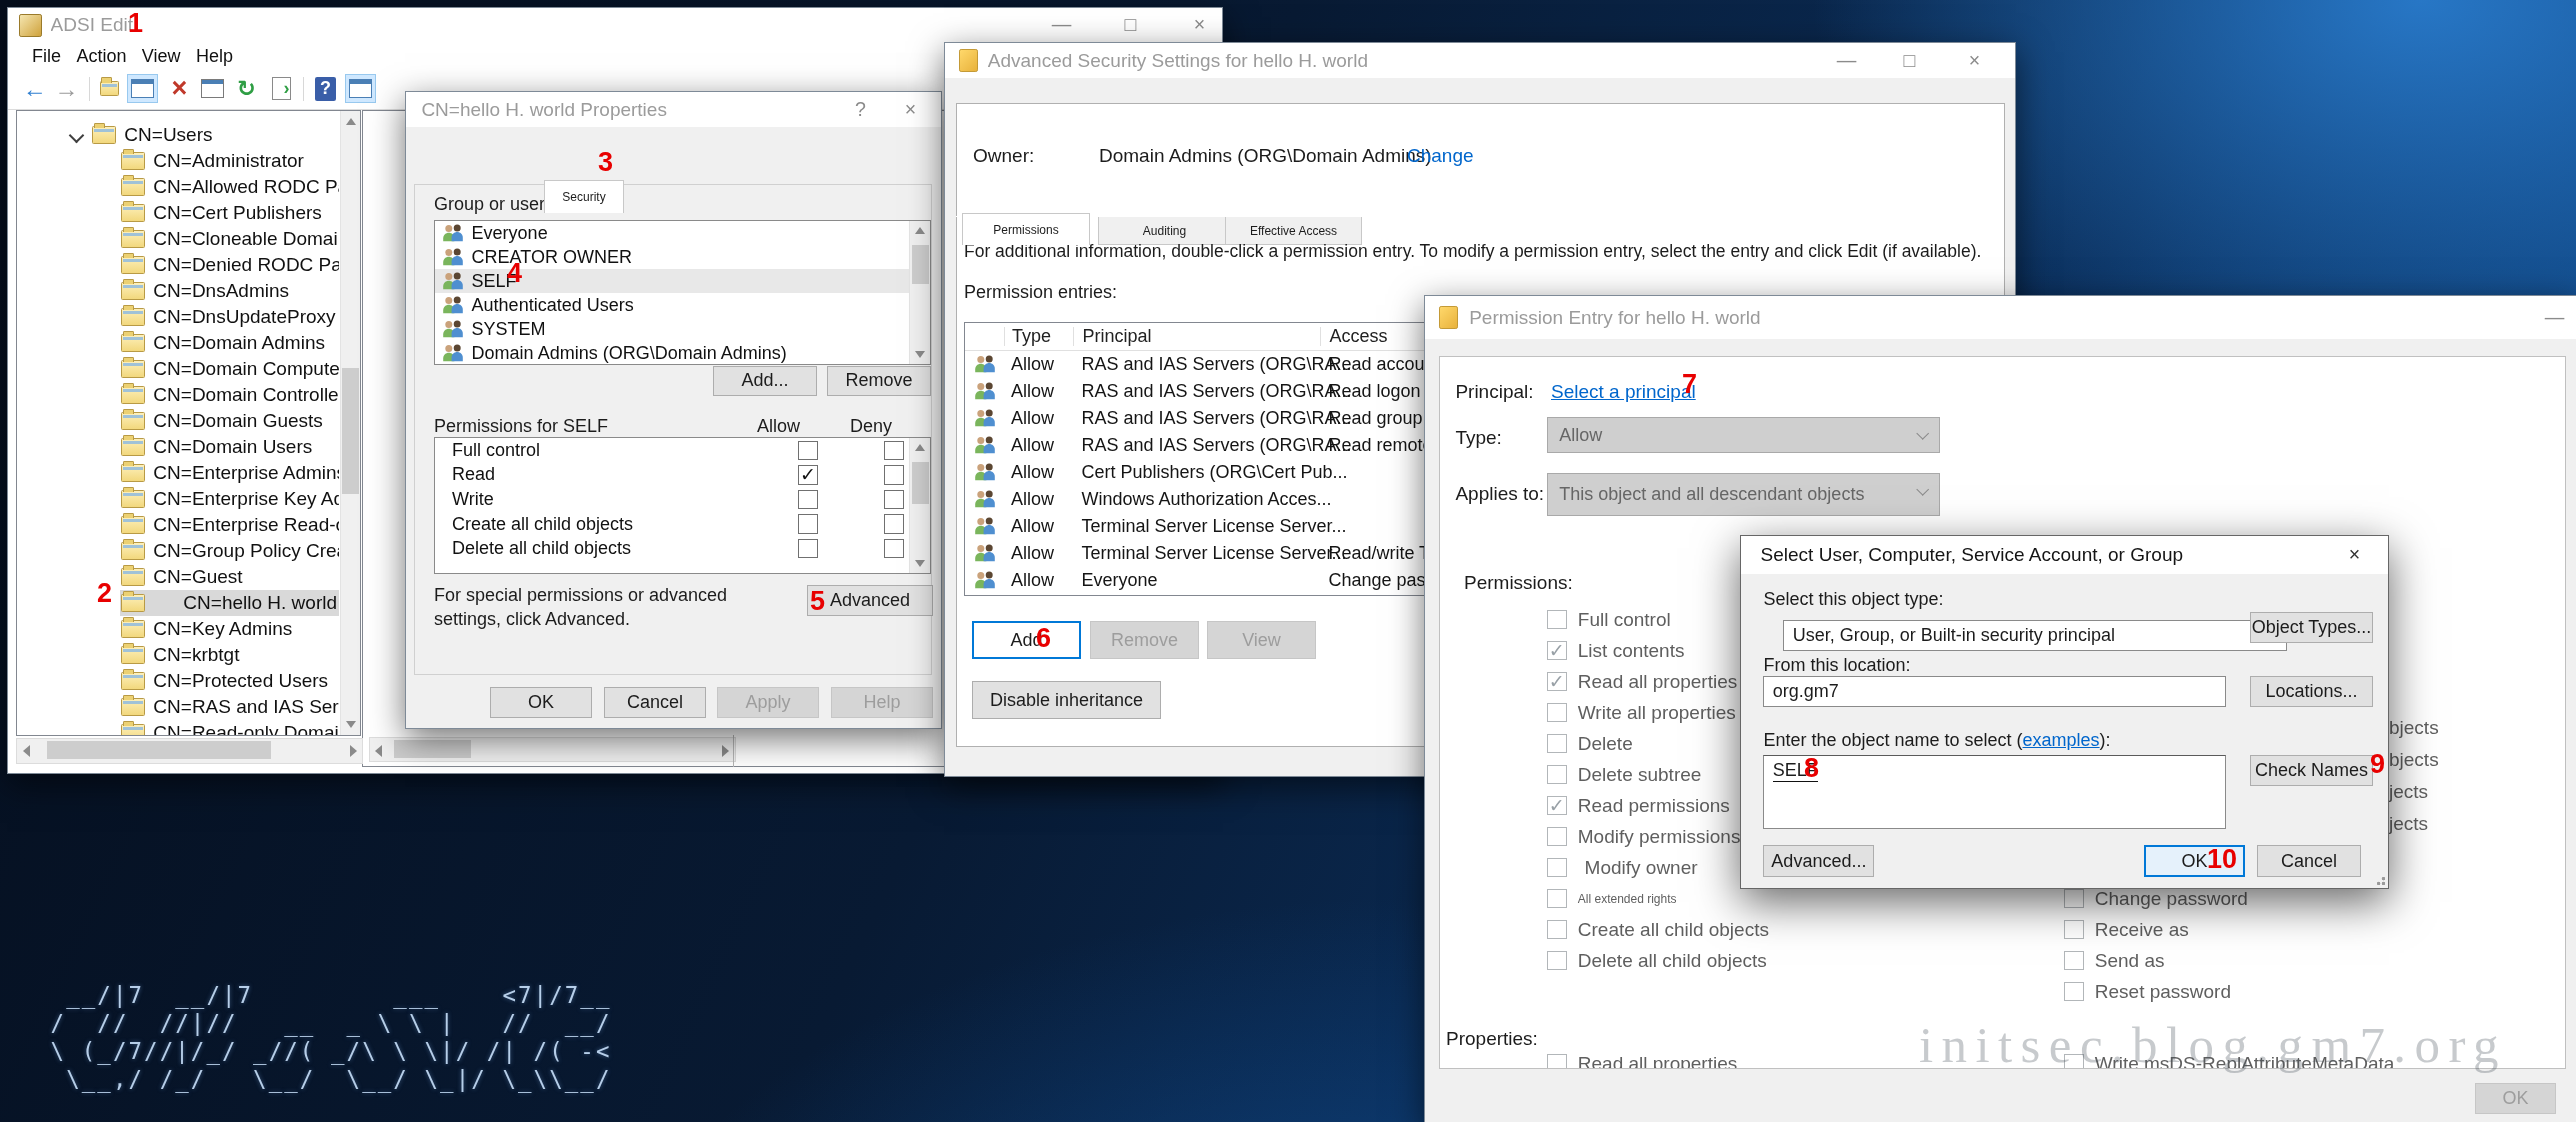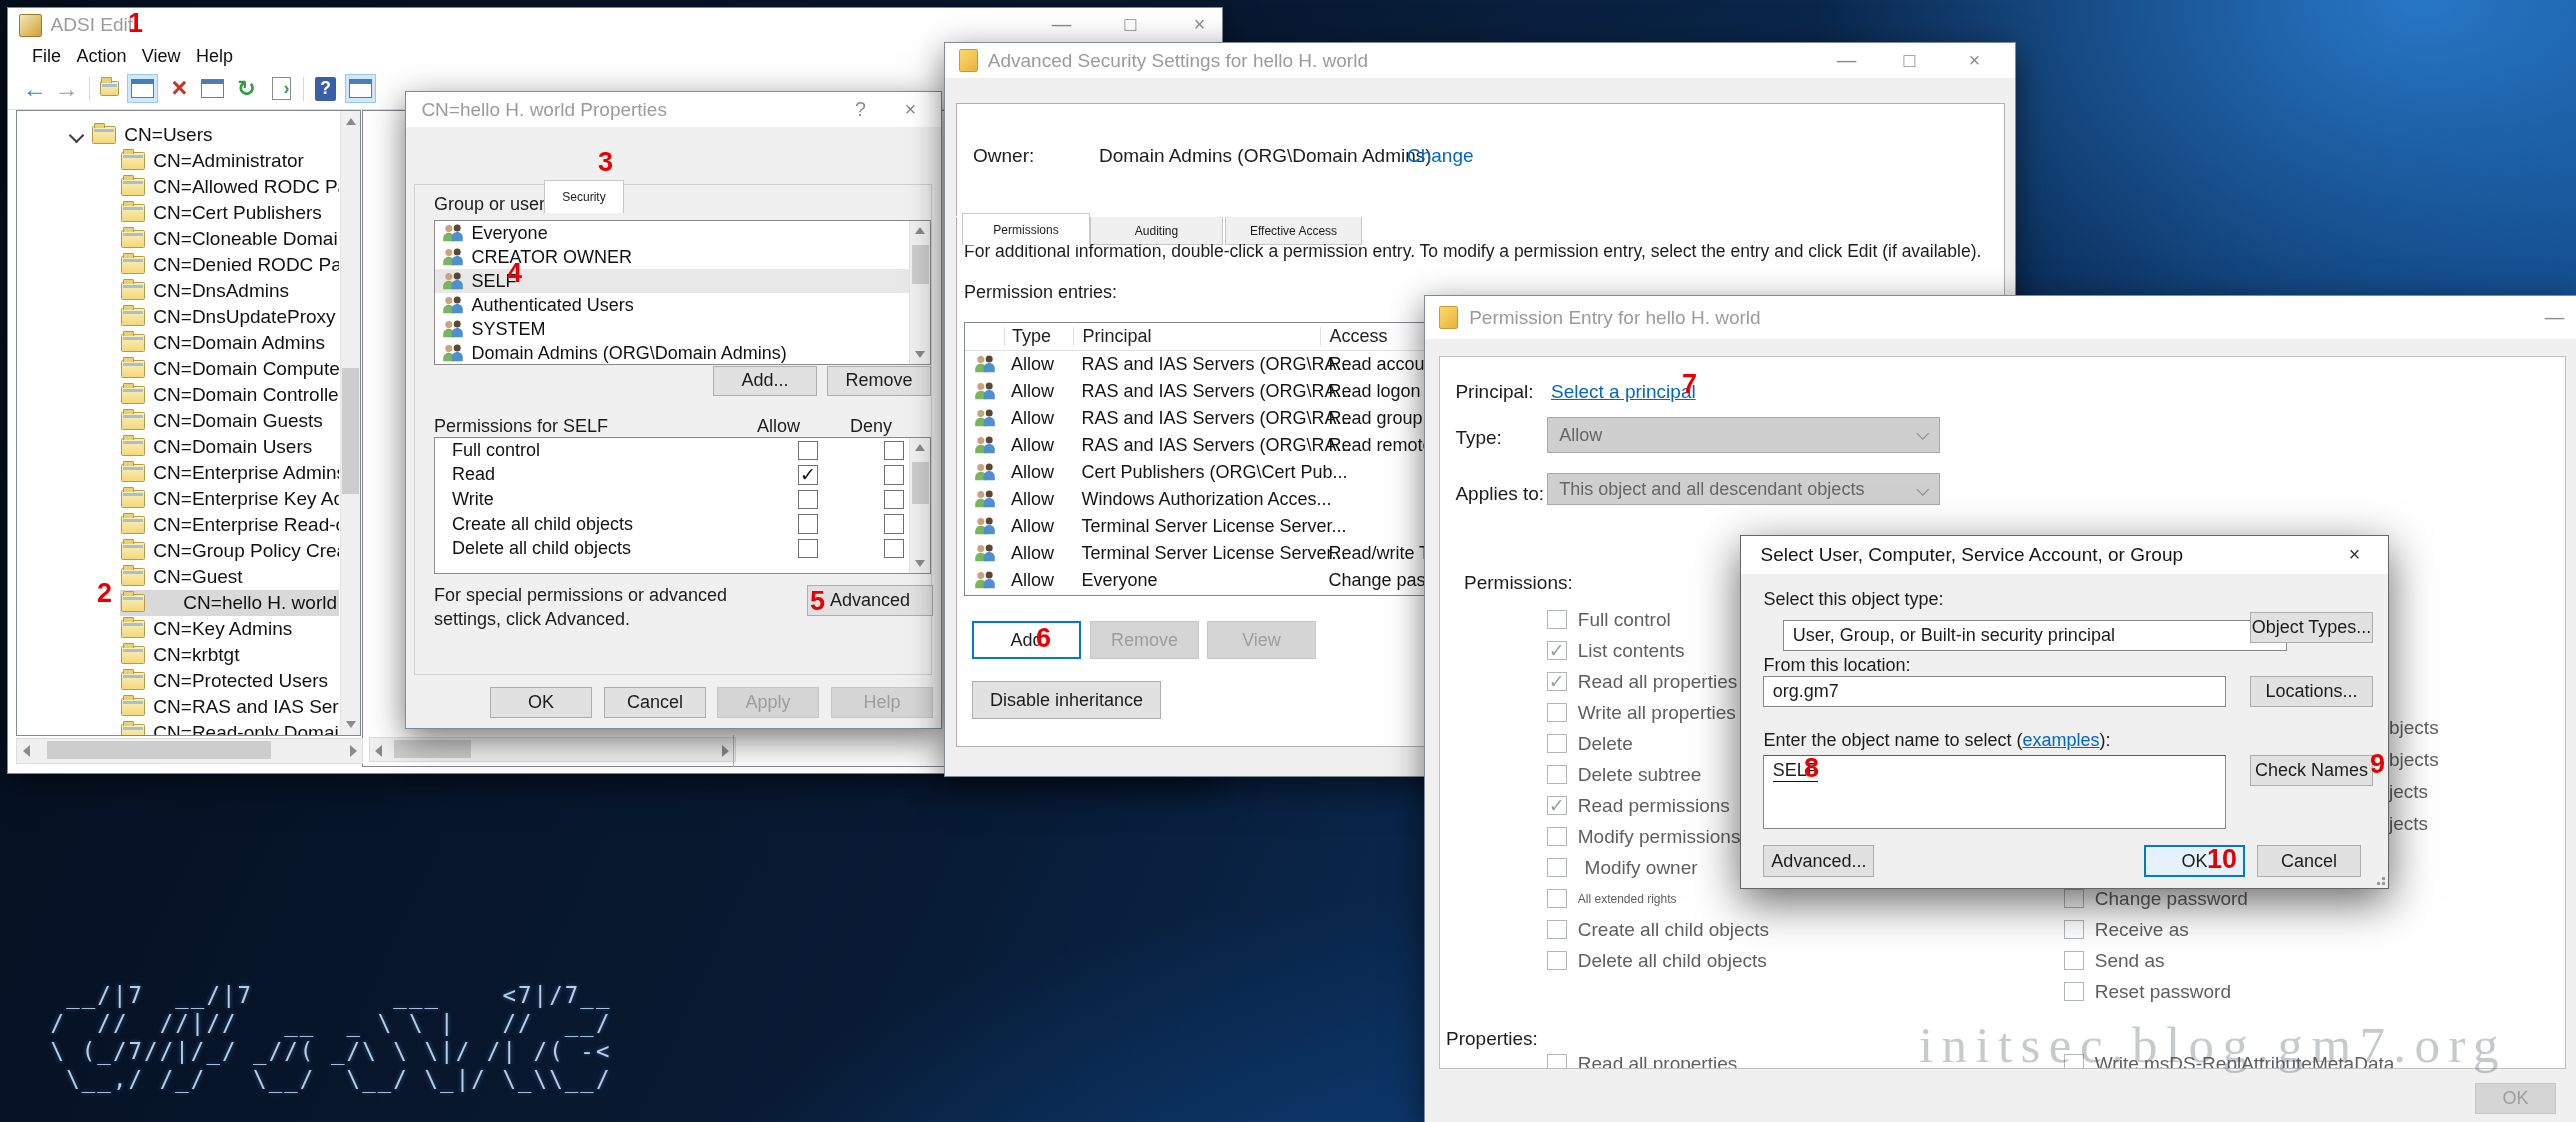--- a/index.html
+++ b/index.html
@@ -507,21 +507,21 @@
     <span class="wc" style="left:942px;top:2.8px;">□</span>
     <span class="wc" style="left:1007px;top:2.8px;">×</span>
 
     <div class="abs" style="left:10.5px;top:60px;width:1049px;height:644px;background:#fff;border:0.7px solid #b0b0b0;box-sizing:border-box;"></div>
 
     <div class="lbl" style="left:28px;top:102px;">Owner:</div>
     <div class="lbl" style="left:154px;top:102px;">Domain Admins (ORG\Domain Admins)</div>
     <a class="lbl link" href="#" style="left:462px;top:102px;">Change</a>
 
     <div class="tab active" style="left:17px;top:142px;width:128px;height:32px;background:#fff;">Permissions</div>
-    <div class="tab" style="left:145px;top:145px;width:133px;height:29px;">Auditing</div>
+    <div class="tab" style="left:153px;top:145px;width:133px;height:29px;">Auditing</div>
     <div class="tab" style="left:280px;top:145px;width:137px;height:29px;">Effective Access</div>
     <div class="abs" style="left:11.2px;top:173px;width:1047px;height:1.4px;background:#fff;"></div>
 
     <div class="lbl" style="left:19px;top:198px;font-size:17.5px;">For additional information, double-click a permission entry. To modify a permission entry, select the entry and click Edit (if available).</div>
     <div class="lbl" style="left:19px;top:239px;font-size:18px;">Permission entries:</div>
 
     <div class="abs" style="left:19px;top:279px;width:1035px;height:274px;background:#fff;border:0.7px solid #828790;box-sizing:border-box;overflow:hidden;">
       <div class="thead" style="display:grid;grid-template-columns:39px 69px 247px auto;height:27px;align-items:center;border-bottom:0.7px solid #e0e0e0;">
         <span></span>
         <span style="border-left:0.7px solid #e0e0e0;padding-left:7px;height:19.6px;display:flex;align-items:center;">Type</span>
@@ -689,21 +689,21 @@
       <div class="lbl" style="left:15.4px;top:24px;">Principal:</div>
       <a class="lbl link u" href="#" style="left:111px;top:24px;">Select a principal</a>
 
       <div class="lbl" style="left:15.4px;top:70px;">Type:</div>
       <div class="combo" style="left:107px;top:60px;width:393px;height:36px;">
           <span>Allow</span>
           <span class="chev"></span>
         </div>
 
       <div class="lbl" style="left:15.4px;top:126px;">Applies to:</div>
-      <div class="combo" style="left:107px;top:116px;width:393px;height:32px;">
+      <div class="combo" style="left:107px;top:116px;width:393px;height:43px;">
           <span>This object and all descendant objects</span>
           <span class="chev"></span>
         </div>
 
       <div class="lbl" style="left:24px;top:215px;">Permissions:</div>
 
       <div class="abs" style="left:107px;top:247px;width:484px;">
 
           <div style="display:flex;align-items:center;height:31px;">
             <span class="cb soft"></span>

